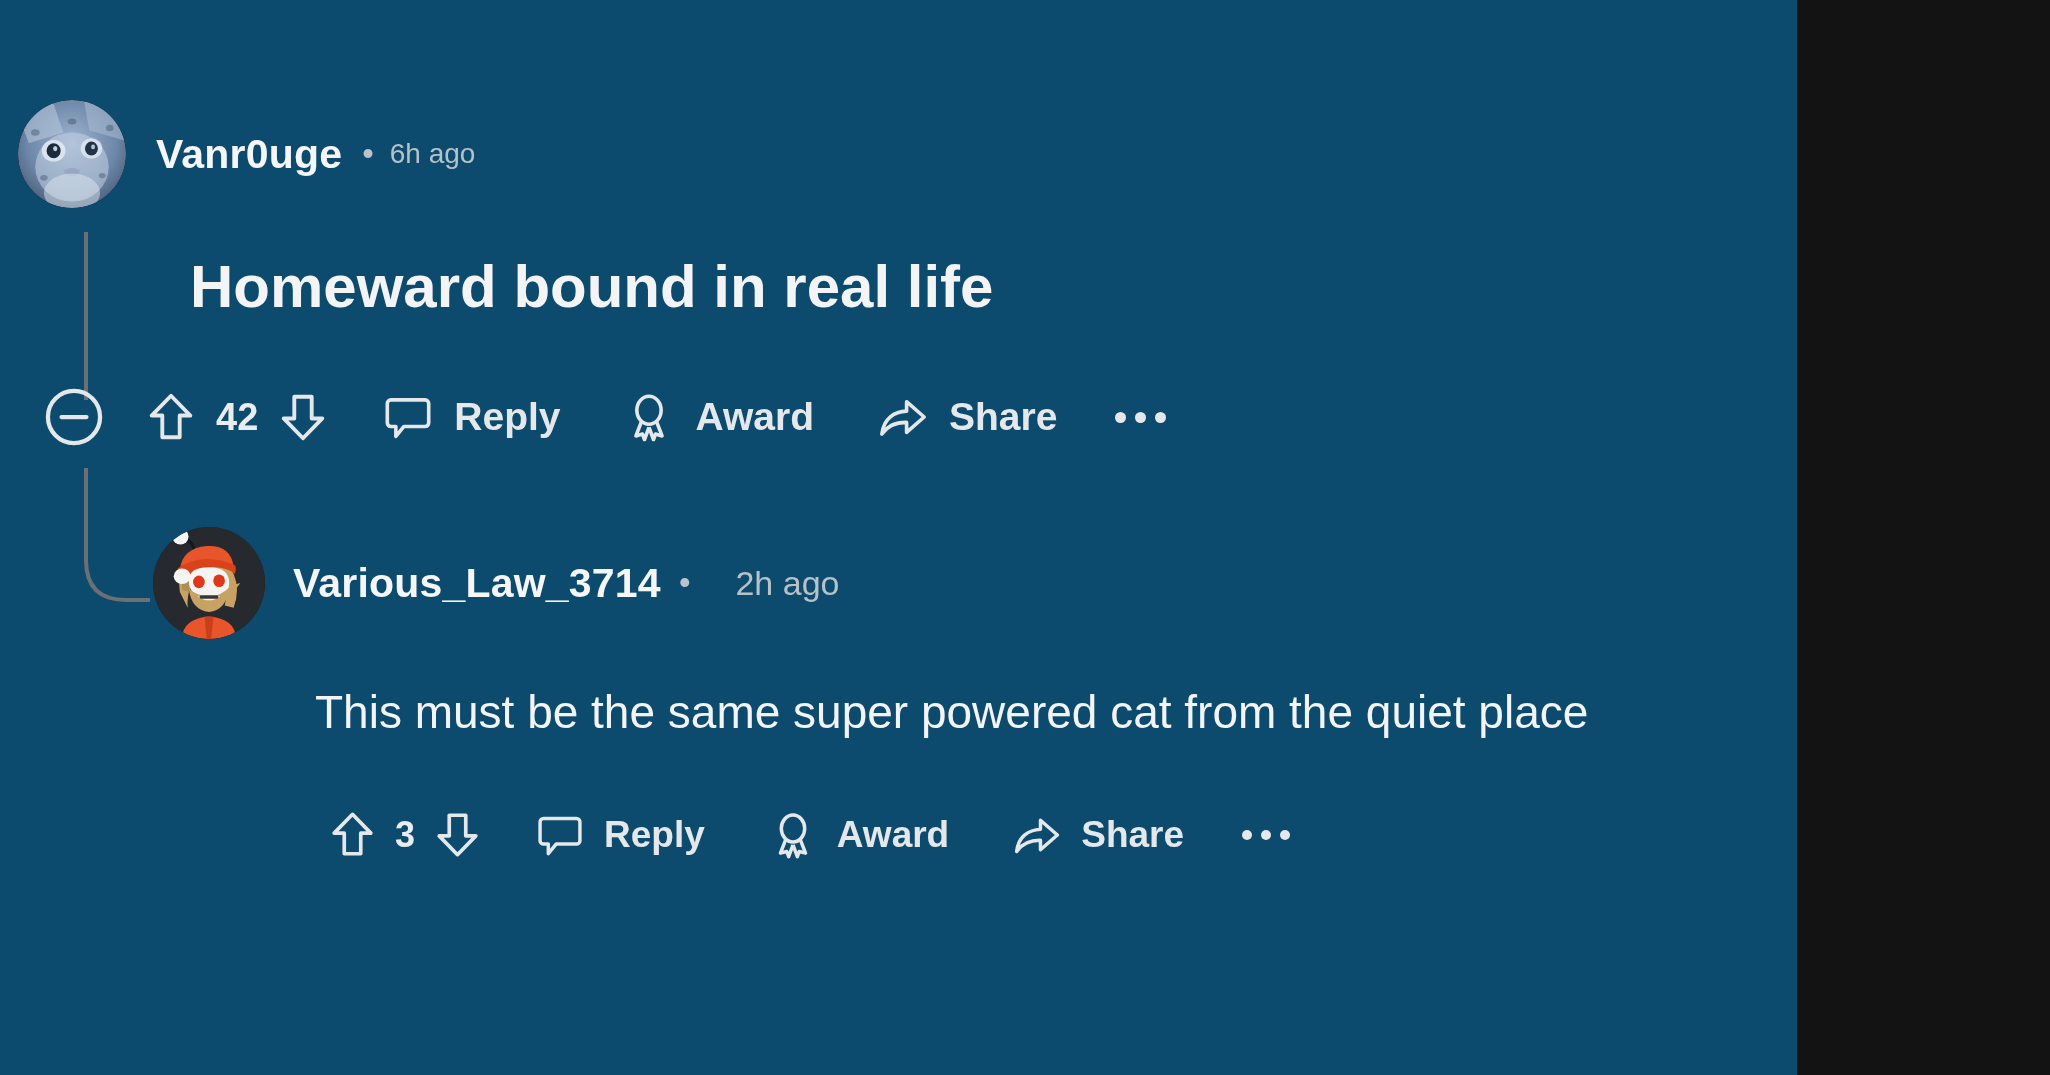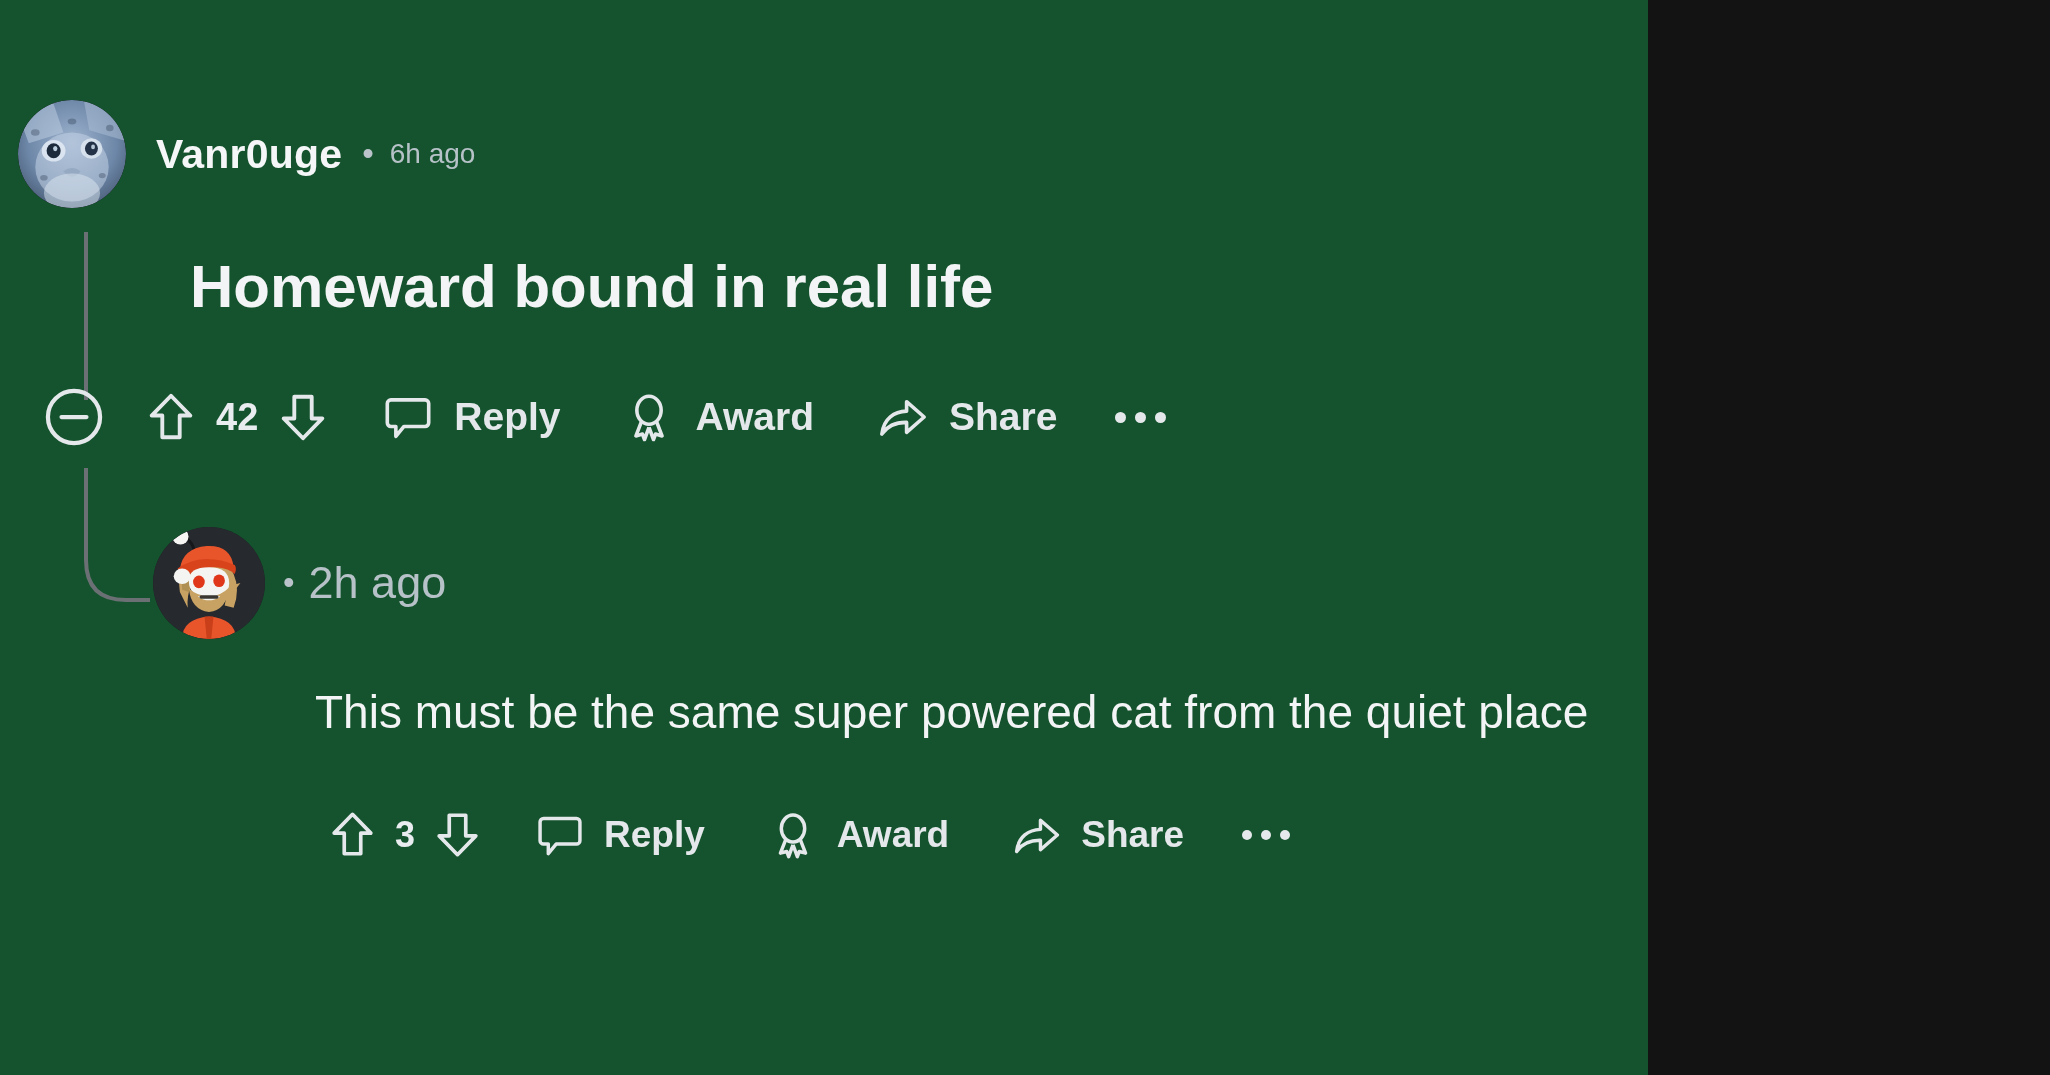--- a/index.html
+++ b/index.html
@@ -10,23 +10,23 @@
   body {
     width: 2050px;
     height: 1075px;
     overflow: hidden;
     font-family: "Liberation Sans", sans-serif;
     -webkit-font-smoothing: antialiased;
   }
 
   .page {
     position: relative;
-    width: 1648px;
+    width: 1797px;
     height: 1075px;
-    background: #14532d;
+    background: #0c4a6e;
   }
 
   
   .thread-svg {
     position: absolute;
     left: 0;
     top: 0;
     width: 2050px;
     height: 1075px;
     pointer-events: none;
@@ -71,21 +71,21 @@
     white-space: nowrap;
   }
   .comment-top .dot-sep { font-size: 33px; margin: 0 16px 0 20px; }
   .comment-nested .dot-sep { font-size: 33px; margin: 0 14px 0 18px; }
 
   .timestamp {
     color: #b6c2c8;
     white-space: nowrap;
   }
   .comment-top .timestamp { font-size: 28px; }
-  .comment-nested .timestamp { font-size: 45px; }
+  .comment-nested .timestamp { font-size: 34px; margin-left: 31px; }
 
   
   .c-body {
     position: absolute;
     color: #f3f4f5;
     white-space: nowrap;
   }
   .comment-top .c-body { left: 190px; top: 152px; font-size: 60px; font-weight: bold; }
   .comment-nested .c-body { left: 315px; top: 158px; font-size: 46px; }
 
@@ -309,20 +309,21 @@
             <rect x="41.5" y="61" width="17" height="3" rx="1.4" fill="#3a3732"></rect>
 
             <path d="M70 52 L78 50 L72 58 Z" fill="#c8a263"></path>
 
             <path d="M26 100 Q26 82 50 80 Q74 82 74 100 Z" fill="#e8552b"></path>
             <path d="M46 80 L54 80 L52 100 L48 100 Z" fill="#c93f19"></path>
           </g>
         </svg>
       </div>
 
+      <span class="username">Various_Law_3714</span>
       <span class="dot-sep">•</span>
       <span class="timestamp">2h ago</span>
     </div>
 
     <div class="c-body">This must be the same super powered cat from the quiet place</div>
 
     <div class="c-actions">
 
       <div class="icon-btn">
         <svg width="55" height="55" viewBox="0 0 24 24" fill="none" stroke="#e4e8eb" stroke-width="1.6" stroke-linejoin="round">

